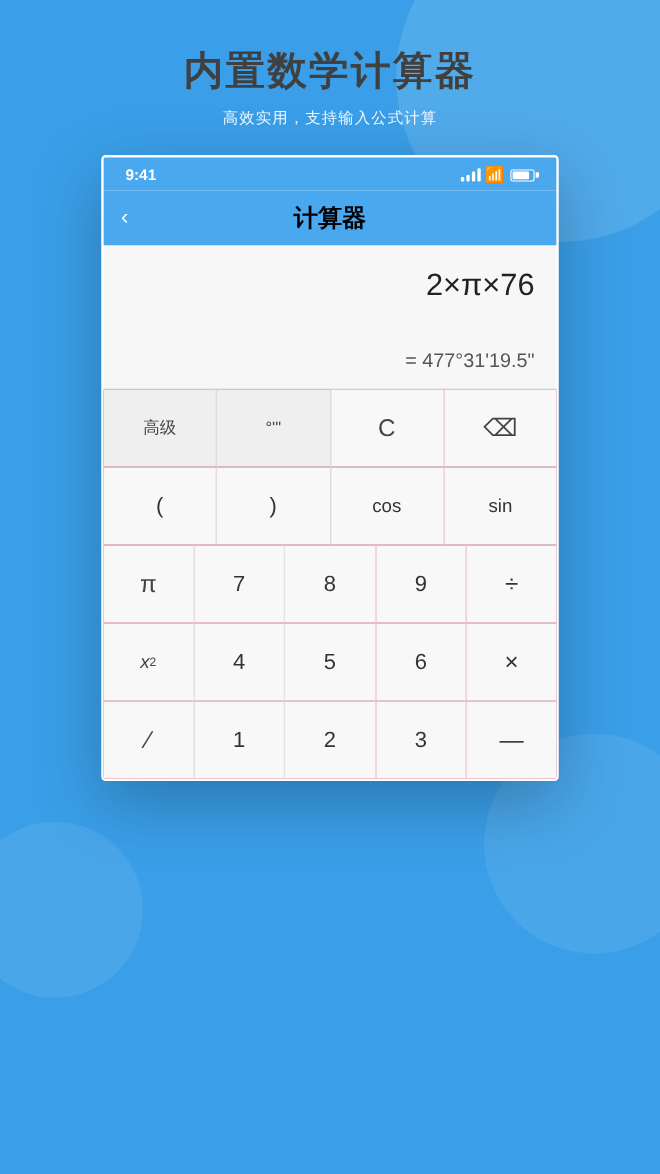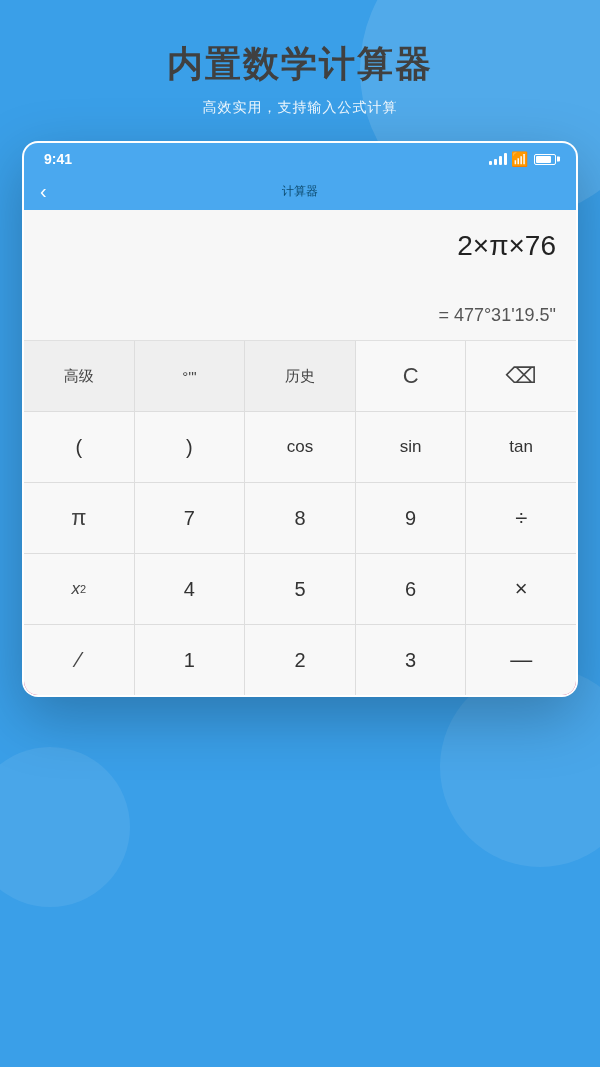--- a/index.html
+++ b/index.html
@@ -63,23 +63,23 @@
     }
 
     
     .phone-wrapper {
       position: relative;
       z-index: 2;
       display: flex;
       justify-content: center;
     }
     .phone {
-      width: 556px;
+      width: 416px;
       background: #fff;
-      border-radius: 16px;
+      border-radius: 4px;
       overflow: hidden;
       box-shadow: 0 20px 60px rgba(0,0,0,0.25);
       border: 2px solid rgba(255,255,255,0.6);
     }
 
     
     .status-bar {
       background: #4aa8ef;
       display: flex;
       align-items: center;
@@ -137,23 +137,23 @@
     }
     .back-btn {
       position: absolute;
       left: 16px;
       color: #fff;
       font-size: 20px;
       font-weight: 300;
       cursor: pointer;
     }
     .app-title {
-      color: #0c4a6e;
-      font-size: 12px;
-      font-weight: 400;
+      color: #000000;
+      font-size: 22px;
+      font-weight: 700;
     }
 
     
     .calc-display {
       background: #f7f7f7;
       padding: 20px 20px 14px;
       min-height: 130px;
       display: flex;
       flex-direction: column;
       justify-content: space-between;
@@ -274,33 +274,31 @@
       <div class="calc-result">= 477°31'19.5"</div>
     </div>
 
     <div class="divider"></div>
 
     <div class="keypad">
 
       <div class="key-row">
         <div class="key key-gray">高级</div>
         <div class="key key-gray">°'"</div>
-        <div class="key key-gray">历史</div>
         <div class="key key-clear">C</div>
         <div class="key key-backspace">
           <span style="font-size:22px;">⌫</span>
         </div>
       </div>
 
       <div class="key-row">
         <div class="key">(</div>
         <div class="key">)</div>
         <div class="key key-trig">cos</div>
         <div class="key key-trig">sin</div>
-        <div class="key key-trig">tan</div>
       </div>
 
       <div class="key-row">
         <div class="key key-special" style="font-size:22px;">π</div>
         <div class="key">7</div>
         <div class="key">8</div>
         <div class="key">9</div>
         <div class="key key-operator">÷</div>
       </div>
 

